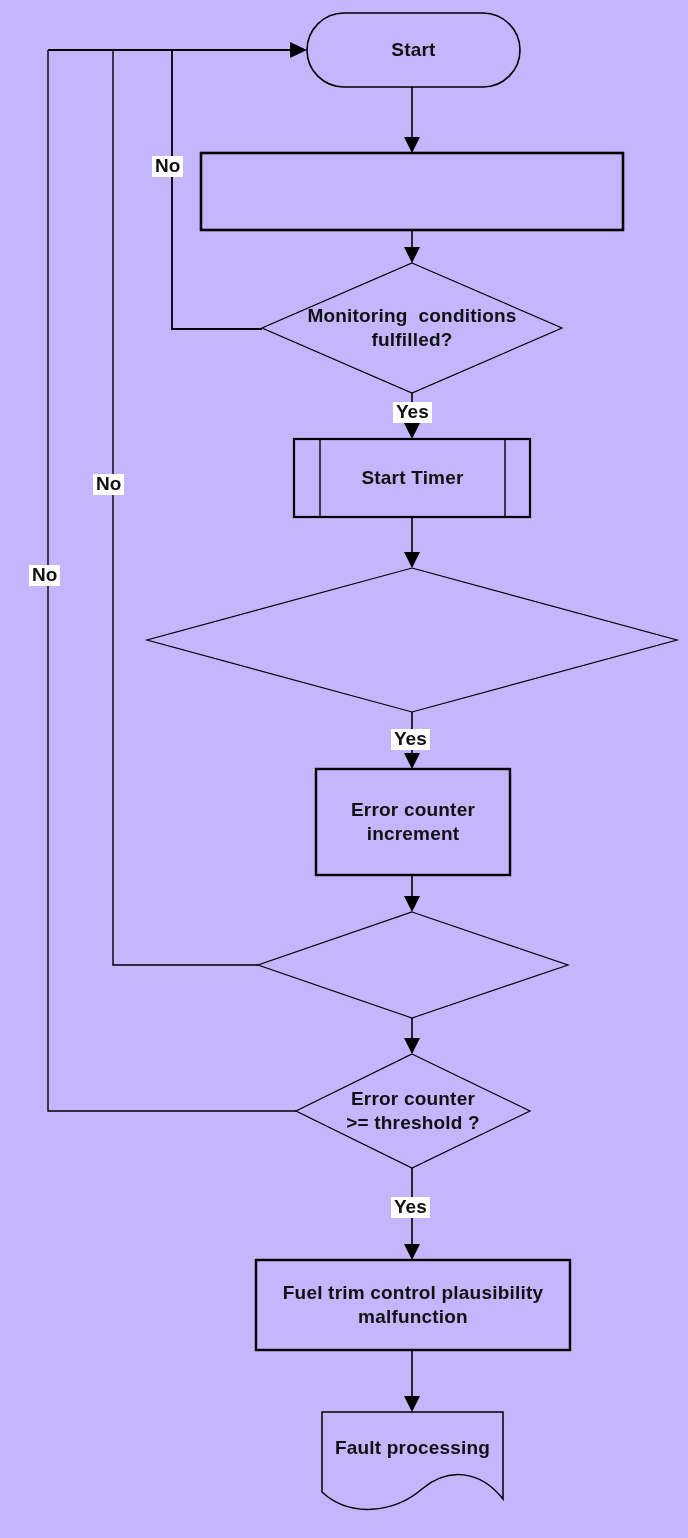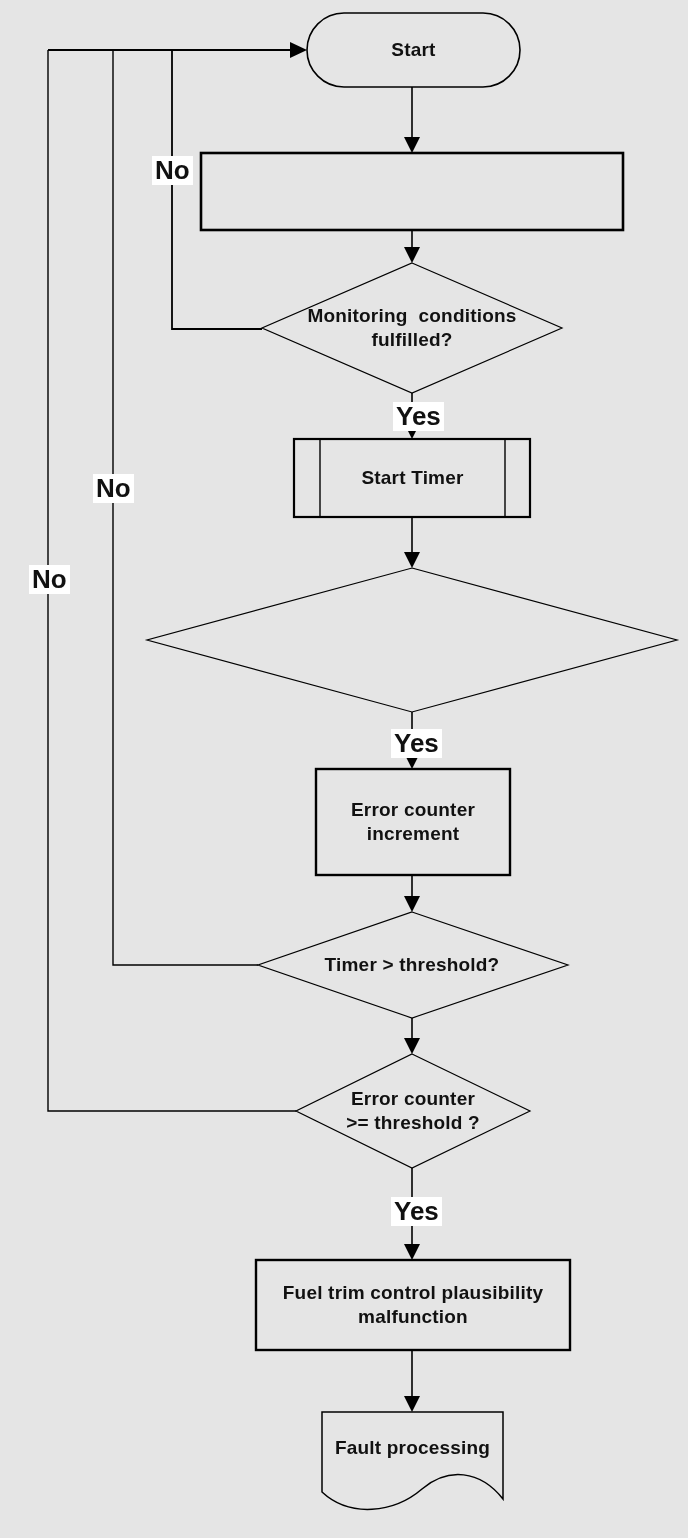--- a/index.html
+++ b/index.html
@@ -5,21 +5,21 @@
   html, body {
     margin: 0;
     padding: 0;
     background: #ffffff;
     font-family: "Liberation Sans", "DejaVu Sans", sans-serif;
   }
   .canvas {
     position: relative;
     width: 688px;
     height: 1538px;
-    background: #e5e5e5;
+    background: #c4b5fd;
     overflow: hidden;
   }
   .canvas svg {
     position: absolute;
     left: 0;
     top: 0;
   }
   .node-label {
     position: absolute;
     display: flex;
@@ -29,21 +29,21 @@
     white-space: pre-wrap;
     font-size: 19px;
     font-weight: bold;
     color: #111111;
     line-height: 1.28;
     letter-spacing: 0.2px;
     pointer-events: none;
   }
   .edge-label {
     position: absolute;
-    font-size: 26px;
+    font-size: 19px;
     font-weight: bold;
     color: #111111;
     background: #ffffff;
     padding: 0 3px;
     line-height: 1.1;
     pointer-events: none;
   }
 </style>
 </head>
 <body>
@@ -97,21 +97,20 @@
                C 394,1513 350,1518 322,1492 Z"></path>
     </g>
   </svg>
 
   <div class="node-label" style="left:307px; top:13px;  width:213px; height:74px;">Start</div>
   <div class="node-label" style="left:262px; top:268px; width:300px; height:120px;">Monitoring  conditions
 fulfilled?</div>
   <div class="node-label" style="left:320px; top:439px; width:185px; height:78px;">Start Timer</div>
   <div class="node-label" style="left:316px; top:769px; width:194px; height:106px;">Error counter
 increment</div>
-  <div class="node-label" style="left:258px; top:912px; width:308px; height:106px;">Timer &gt; threshold?</div>
   <div class="node-label" style="left:296px; top:1054px; width:234px; height:114px;">Error counter
 &gt;= threshold ?</div>
   <div class="node-label" style="left:322px; top:1412px; width:181px; height:72px;">Fault processing</div>
   <div class="node-label" style="left:256px; top:1260px; width:314px; height:90px;">Fuel trim control plausibility
 malfunction</div>
 
   <div class="edge-label" style="left:393px; top:402px;">Yes</div>
   <div class="edge-label" style="left:391px; top:729px;">Yes</div>
   <div class="edge-label" style="left:391px; top:1197px;">Yes</div>
   <div class="edge-label" style="left:152px; top:156px;">No</div>

